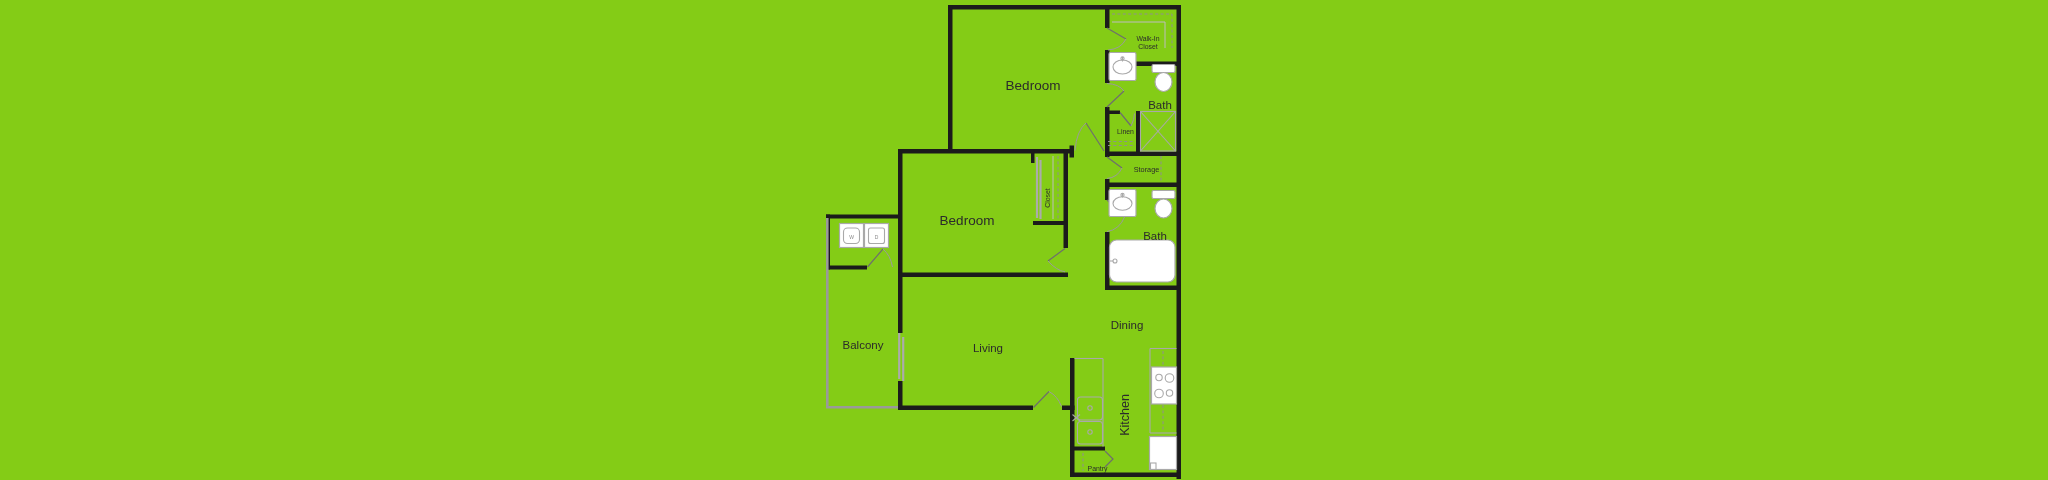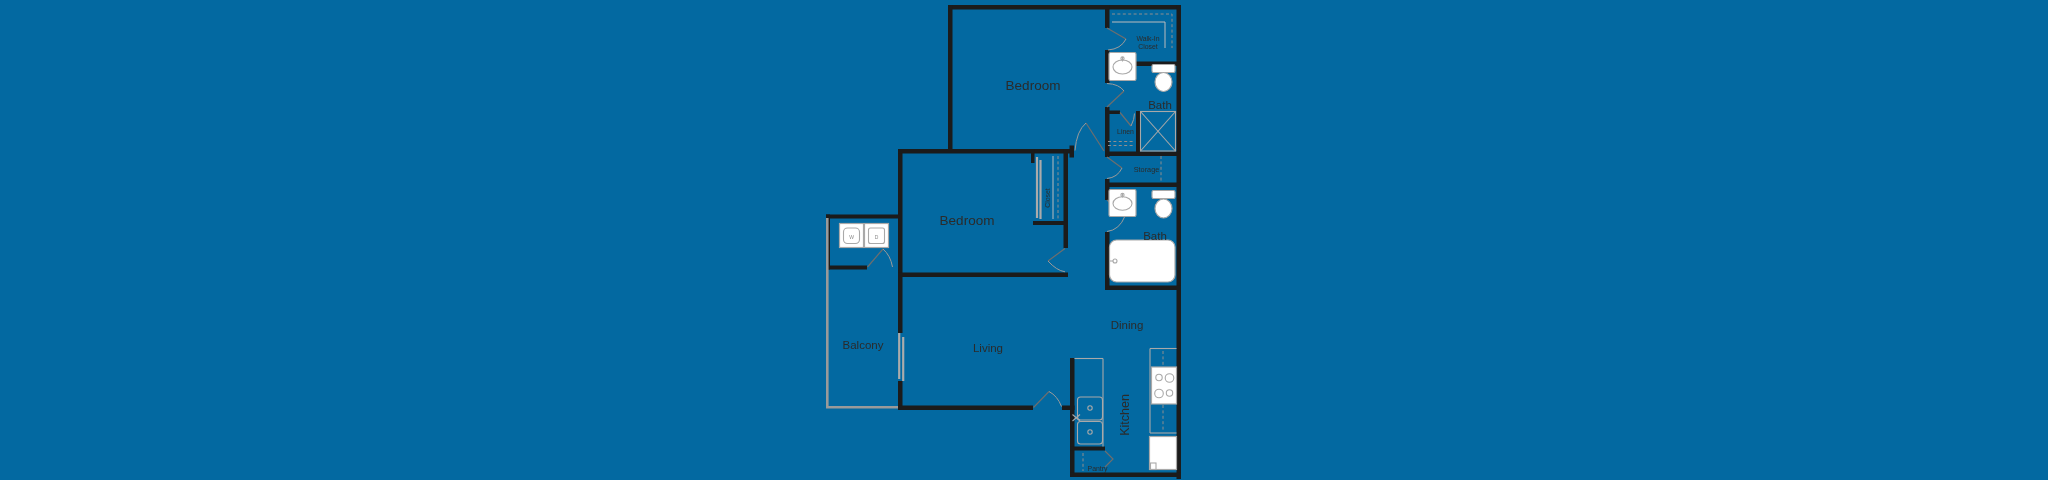--- a/index.html
+++ b/index.html
@@ -7,21 +7,21 @@
     padding: 0;
     background: #ffffff;
     width: 2048px;
     height: 480px;
     overflow: hidden;
   }
   #canvas {
     position: relative;
     width: 2048px;
     height: 480px;
-    background: #0369a1;
+    background: #84cc16;
   }
   svg { display: block; }
   .wall   { fill: #1b1b1b; stroke: none; }
   .fix    { fill: #ffffff; stroke: #a9a9a9; stroke-width: 1.2; }
   .fixln  { fill: none; stroke: #a9a9a9; stroke-width: 1.1; }
   .thinln { fill: none; stroke: #bdbdbd; stroke-width: 1; }
   .dash   { fill: none; stroke: #8f8f8f; stroke-width: 1; stroke-dasharray: 3 2.4; }
   .doorleaf { fill: none; stroke: #6e6e6e; stroke-width: 1.2; }
   .doorarc  { fill: none; stroke: #9b9b9b; stroke-width: 1; }
   .rail   { fill: none; stroke: #9a9a9a; stroke-width: 2.6; }

